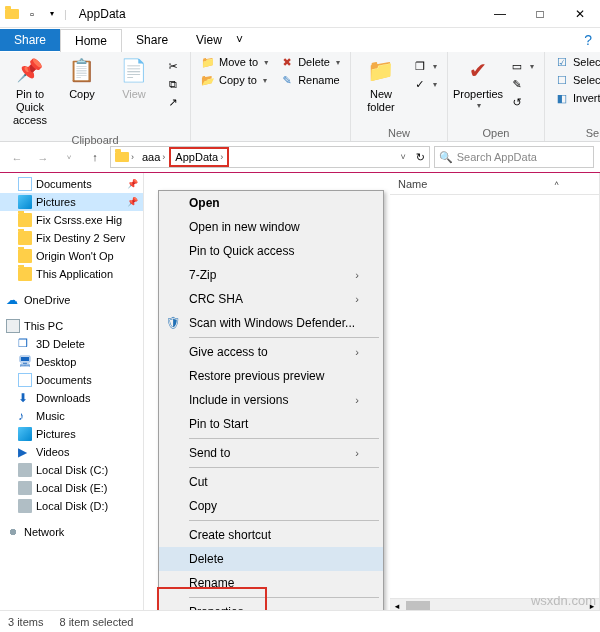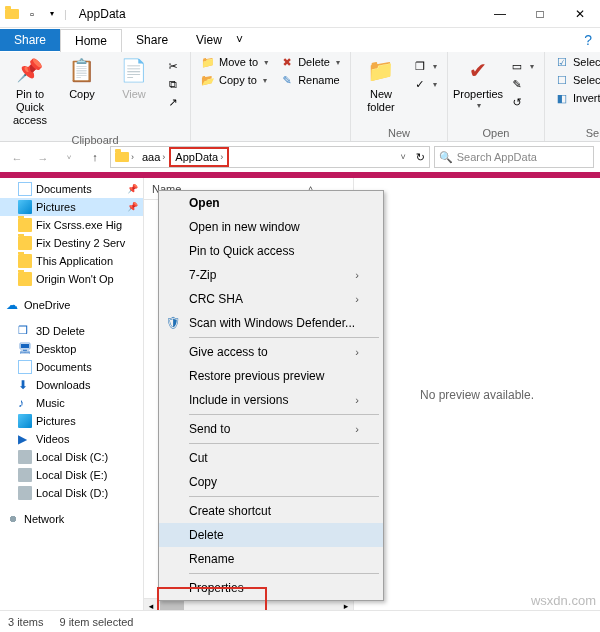--- a/index.html
+++ b/index.html
@@ -38,21 +38,21 @@
 .navbtn { width: 22px; height: 22px; display: flex; align-items: center; justify-content: center; color: #999; }
 .navbtn.active { color: #333; }
 .addr { flex: 1; height: 22px; border: 1px solid #ccc; display: flex; align-items: center; background: #fff; position: relative; }
 .addr .seg { padding: 0 4px; font-size: 11px; display: flex; align-items: center; gap: 2px; height: 100%; }
 .addr .chev { font-size: 9px; color: #555; }
 .addr .refresh { margin-left: auto; padding: 0 6px; }
 .hl-red { border: 2px solid #d93025; }
 .searchbox { width: 160px; height: 22px; border: 1px solid #ccc; display: flex; align-items: center; padding: 0 4px; color: #888; font-size: 11px; }
 
 
-.content { display: flex; height: 440px; border-top: 6px solid #be185d; justify-content: space-between; }
+.content { display: flex; height: 440px; border-top: 1px solid #be185d; justify-content: space-between; }
 .navpane { width: 144px; border-right: 1px solid #e5e5e5; overflow: hidden; background: #fff; padding-top: 2px; }
 .tree-item { display: flex; align-items: center; gap: 4px; padding: 2px 4px 2px 18px; font-size: 11px; white-space: nowrap; overflow: hidden; }
 .tree-item.sel { background: #cce8ff; }
 .tree-item .ticon { width: 14px; height: 14px; flex-shrink: 0; }
 .tree-item .pin { margin-left: auto; font-size: 9px; color: #888; }
 .tree-sep { height: 8px; }
 .tree-item.top { padding-left: 6px; }
 
 .listpane { width: 210px; border-right: 1px solid #e5e5e5; position: relative; background: #fff; }
 .listhdr { height: 22px; border-bottom: 1px solid #e5e5e5; display: flex; align-items: center; padding-left: 8px; font-size: 11px; color: #444; }
@@ -285,32 +285,36 @@
     <div class="tree-item">
         <span class="ticon i-folder"></span>
         <span>Fix Csrss.exe Hig</span>
       </div>
     <div class="tree-item">
         <span class="ticon i-folder"></span>
         <span>Fix Destiny 2 Serv</span>
       </div>
     <div class="tree-item">
         <span class="ticon i-folder"></span>
+        <span>Origin Won't Op</span>
+      </div>
+    <div class="tree-item">
+        <span class="ticon i-folder"></span>
         <span>This Application</span>
-      </div>
-    <div class="tree-item">
-        <span class="ticon i-folder"></span>
-        <span>Origin Won't Op</span>
       </div>
     <div class="tree-sep"></div>
     <div class="tree-item top">
         <span class="ticon i-cloud">☁</span>
         <span>OneDrive</span>
       </div>
     <div class="tree-sep"></div>
+    <div class="tree-item top">
+        <span class="ticon i-pc"></span>
+        <span>This PC</span>
+      </div>
     <div class="tree-item">
         <span class="ticon" style="color:#1565c0;">❒</span>
         <span>3D Delete</span>
       </div>
     <div class="tree-item">
         <span class="ticon" style="color:#1565c0;">🖥</span>
         <span>Desktop</span>
       </div>
     <div class="tree-item">
         <span class="ticon i-doc"></span>
@@ -357,23 +361,20 @@
       <span class="sortarr">˄</span>
     </div>
     <div class="listbody"></div>
     <div class="hscroll">
       <span class="arrow">◂</span>
       <span class="thumb"></span>
       <span class="arrow" style="margin-left:auto;">▸</span>
     </div>
   </div>
 
-  <div class="previewpane">
-    <span>No preview available.</span>
-  </div>
 </div>
 
 <div class="ctxmenu">
   <div class="ctx-item bold">
       <span>Open</span>
     </div>
   <div class="ctx-item">
       <span>Open in new window</span>
     </div>
   <div class="ctx-item">
@@ -396,20 +397,23 @@
       <span>Give access to</span>
       <span class="sub">›</span>
     </div>
   <div class="ctx-item">
       <span>Restore previous preview</span>
     </div>
   <div class="ctx-item">
       <span>Include in versions</span>
       <span class="sub">›</span>
     </div>
+  <div class="ctx-item">
+      <span>Pin to Start</span>
+    </div>
   <div class="ctx-sep"></div>
   <div class="ctx-item">
       <span>Send to</span>
       <span class="sub">›</span>
     </div>
   <div class="ctx-sep"></div>
   <div class="ctx-item">
       <span>Cut</span>
     </div>
   <div class="ctx-item">
@@ -427,15 +431,15 @@
     </div>
   <div class="ctx-sep"></div>
   <div class="ctx-item">
       <span>Properties</span>
     </div>
   <div class="ctx-hl" style="left:-2px; top:396px; width:110px; height:26px;"></div>
 </div>
 
 <div class="statusbar">
   <span>3 items</span>
-  <span>9 item selected</span>
+  <span>8 item selected</span>
 </div>
 <div class="watermark">wsxdn.com</div>
 
 </body></html>

